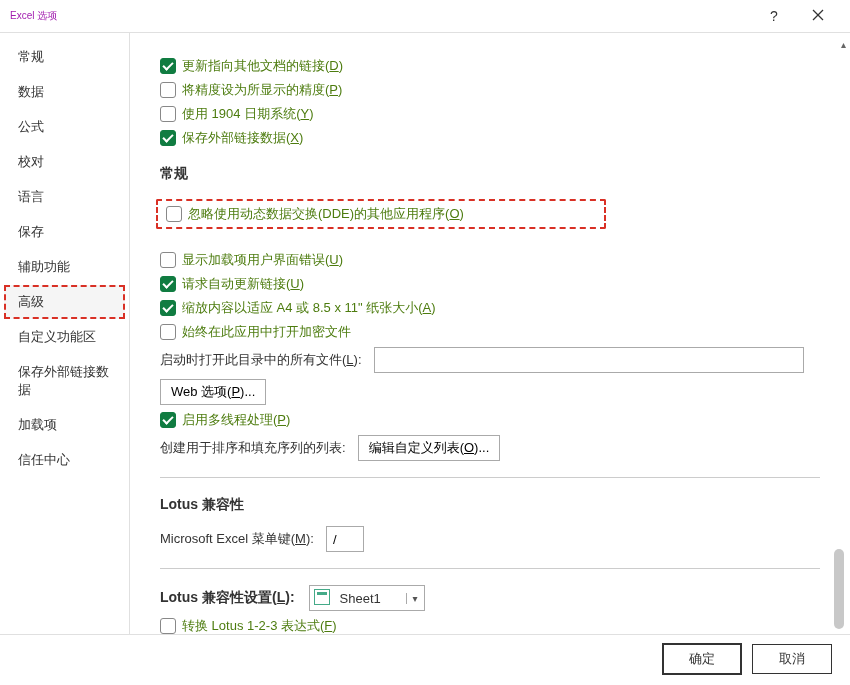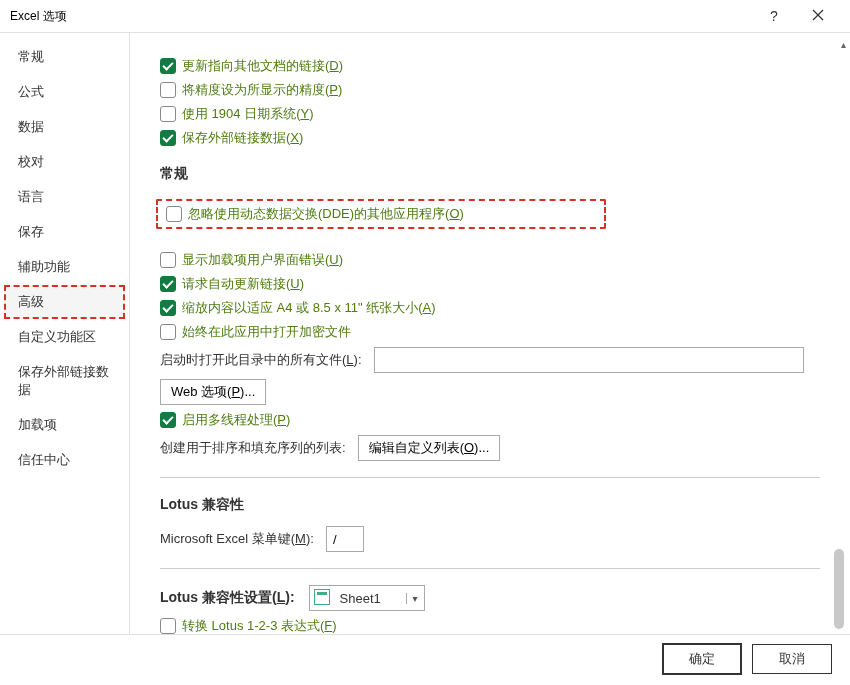--- a/index.html
+++ b/index.html
@@ -1,19 +1,19 @@
 <!DOCTYPE html>
 <html><head>
 <meta charset="utf-8">
 <style>
 * { box-sizing: border-box; margin: 0; padding: 0; }
 body { font-family: "Microsoft YaHei", "Segoe UI", sans-serif; font-size: 13px; background: #fff; color: #333; width: 850px; height: 685px; overflow: hidden; position: relative; }
 
 .titlebar { height: 32px; display: flex; align-items: center; padding: 0 10px; }
-.titlebar .title { flex: 1; font-size: 12px; color: #000000; }
+.titlebar .title { flex: 1; font-size: 10px; color: #a21caf; }
 .titlebar .help { width: 44px; text-align: center; font-size: 14px; color: #333; cursor: pointer; }
 .titlebar .close { width: 44px; text-align: center; cursor: pointer; }
 .titlebar .close svg { width: 12px; height: 12px; }
 
 .main { display: flex; height: 602px; border-top: 1px solid #e0e0e0; }
 
 .sidebar { width: 130px; border-right: 1px solid #e0e0e0; padding-top: 6px; }
 .sidebar-item { padding: 8px 14px; font-size: 13px; color: #333; cursor: pointer; margin: 1px 4px; }
 .sidebar-item.active { border: 2px dashed #d93025; background: #f5f5f5; padding: 6px 12px; }
 
@@ -66,22 +66,22 @@
     <svg viewBox="0 0 12 12">
         <line x1="1" y1="1" x2="11" y2="11" stroke="#333" stroke-width="1.2"></line>
         <line x1="11" y1="1" x2="1" y2="11" stroke="#333" stroke-width="1.2"></line>
       </svg>
   </span>
 </div>
 
 <div class="main">
   <div class="sidebar">
     <div class="sidebar-item">常规</div>
+    <div class="sidebar-item">数据</div>
     <div class="sidebar-item">公式</div>
-    <div class="sidebar-item">数据</div>
     <div class="sidebar-item">校对</div>
     <div class="sidebar-item">语言</div>
     <div class="sidebar-item">保存</div>
     <div class="sidebar-item">辅助功能</div>
     <div class="sidebar-item active">高级</div>
     <div class="sidebar-item">自定义功能区</div>
     <div class="sidebar-item">保存外部链接数据</div>
     <div class="sidebar-item">加载项</div>
     <div class="sidebar-item">信任中心</div>
   </div>

